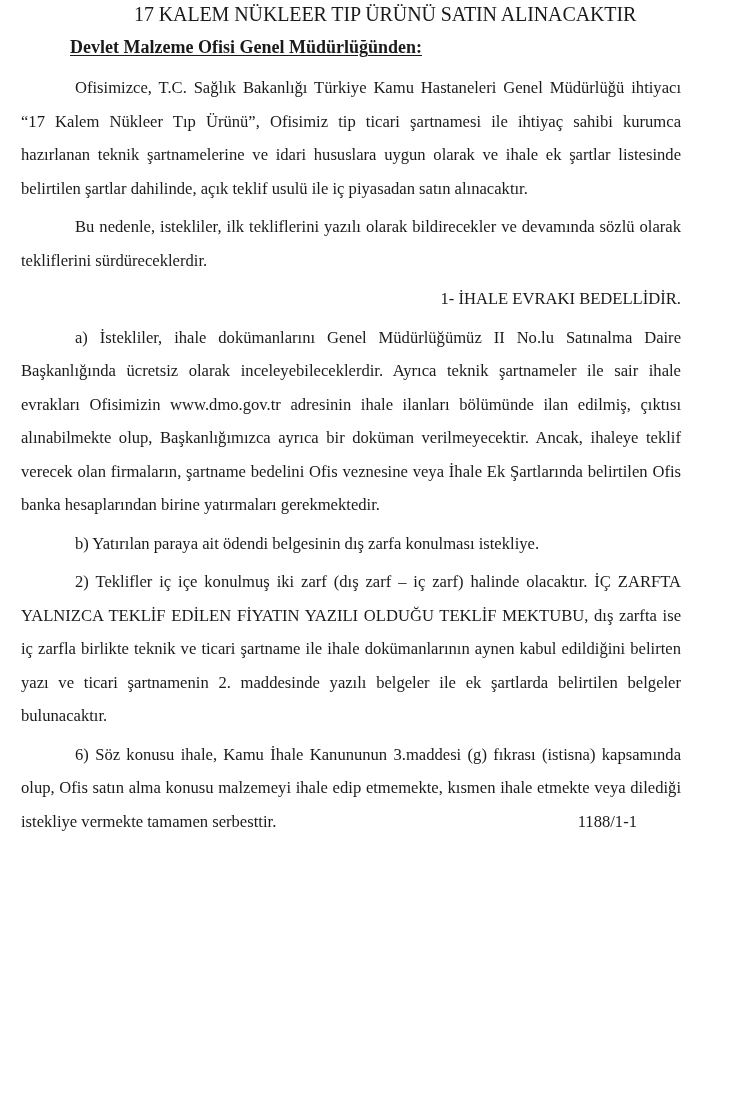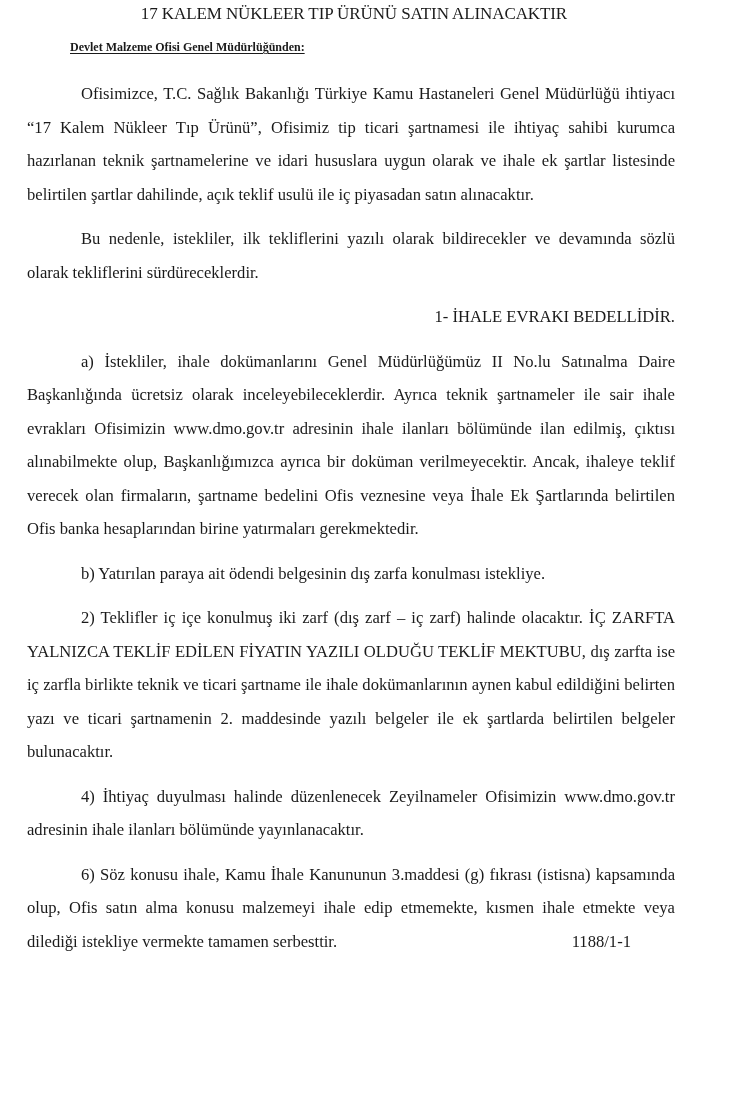--- a/index.html
+++ b/index.html
@@ -20,47 +20,47 @@
       left: 16px;
       top: 0;
       width: 670px;
     }
     .title {
       position: absolute;
       top: 2px;
       left: 118px;
       width: 440px;
       text-align: center;
-      font-size: 17px;
+      font-size: 20px;
       line-height: 24px;
       letter-spacing: -0.1px;
       white-space: nowrap;
     }
     .issuer {
       position: absolute;
       top: 35px;
       left: 54px;
-      font-size: 12px;
+      font-size: 18px;
       line-height: 24px;
       font-weight: bold;
       text-decoration: underline;
       text-decoration-thickness: 1px;
       text-underline-offset: 2px;
       white-space: nowrap;
     }
     .body {
       position: absolute;
       top: 66px;
       left: 0;
       width: 670px;
       font-size: 16.6px;
       line-height: 33.5px;
     }
     .para {
-      margin: 11px;
+      margin: 5px;
       text-align: justify;
       text-indent: 54px;
     }
     .para.heading {
       text-align: right;
     }
     .ref {
       float: right;
       margin-right: 44px;
     }
@@ -72,16 +72,15 @@
   <div class="title">17 KALEM NÜKLEER TIP ÜRÜNÜ SATIN ALINACAKTIR</div>
   <div class="issuer">Devlet Malzeme Ofisi Genel Müdürlüğünden:</div>
 
   <div class="body">
     <p class="para">Ofisimizce, T.C. Sağlık Bakanlığı Türkiye Kamu Hastaneleri Genel Müdürlüğü ihtiyacı “17 Kalem Nükleer Tıp Ürünü”, Ofisimiz tip ticari şartnamesi ile ihtiyaç sahibi kurumca hazırlanan teknik şartnamelerine ve idari hususlara uygun olarak ve ihale ek şartlar listesinde belirtilen şartlar dahilinde, açık teklif usulü ile iç piyasadan satın alınacaktır.</p>
     <p class="para">Bu nedenle, istekliler, ilk tekliflerini yazılı olarak bildirecekler ve devamında sözlü olarak tekliflerini sürdüreceklerdir.</p>
     <p class="para heading">1- İHALE EVRAKI BEDELLİDİR.</p>
     <p class="para">a) İstekliler, ihale dokümanlarını Genel Müdürlüğümüz II No.lu Satınalma Daire Başkanlığında ücretsiz olarak inceleyebileceklerdir. Ayrıca teknik şartnameler ile sair ihale evrakları Ofisimizin www.dmo.gov.tr adresinin ihale ilanları bölümünde ilan edilmiş, çıktısı alınabilmekte olup, Başkanlığımızca ayrıca bir doküman verilmeyecektir. Ancak, ihaleye teklif verecek olan firmaların, şartname bedelini Ofis veznesine veya İhale Ek Şartlarında belirtilen Ofis banka hesaplarından birine yatırmaları gerekmektedir.</p>
     <p class="para">b) Yatırılan paraya ait ödendi belgesinin dış zarfa konulması istekliye.</p>
     <p class="para">2) Teklifler iç içe konulmuş iki zarf (dış zarf – iç zarf) halinde olacaktır. İÇ ZARFTA YALNIZCA TEKLİF EDİLEN FİYATIN YAZILI OLDUĞU TEKLİF MEKTUBU, dış zarfta ise iç zarfla birlikte teknik ve ticari şartname ile ihale dokümanlarının aynen kabul edildiğini belirten yazı ve ticari şartnamenin 2. maddesinde yazılı belgeler ile ek şartlarda belirtilen belgeler bulunacaktır.</p>
-    <p class="para">4) İhtiyaç duyulması halinde düzenlenecek Zeyilnameler Ofisimizin www.dmo.gov.tr adresinin ihale ilanları bölümünde yayınlanacaktır.</p>
     <p class="para"><span>6) Söz konusu ihale, Kamu İhale Kanununun 3.maddesi (g) fıkrası (istisna) kapsamında olup, Ofis satın alma konusu malzemeyi ihale edip etmemekte, kısmen ihale etmekte veya dilediği istekliye vermekte tamamen serbesttir.</span><span class="ref">1188/1-1</span></p>
   </div>
 </div>
 
 </body></html>

